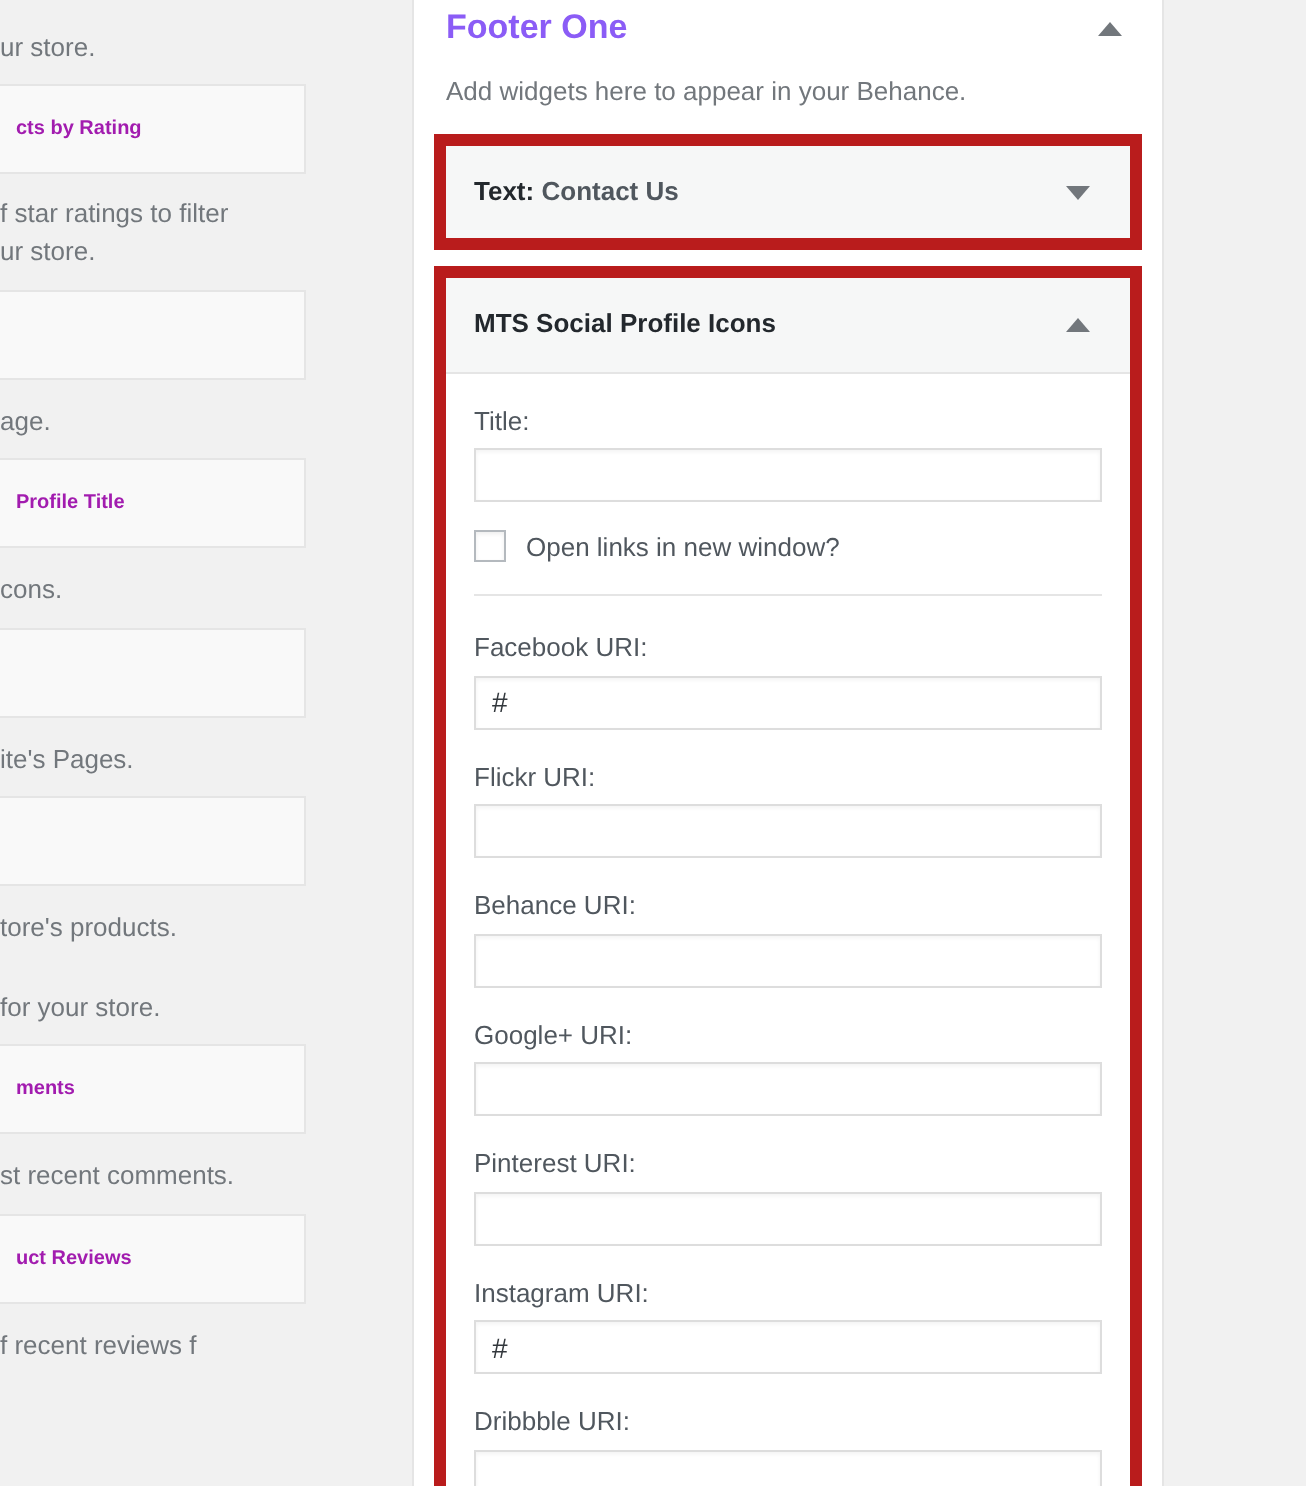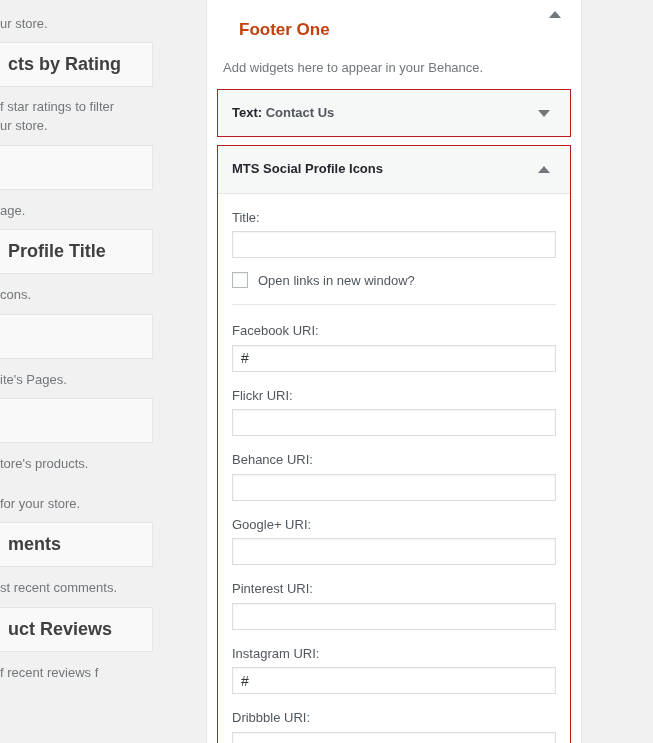--- a/index.html
+++ b/index.html
@@ -50,22 +50,22 @@
     background: #f9f9f9;
     border: 1px solid #e5e5e5;
     box-sizing: border-box;
     width: 154px;
     margin-left: -1px;
     display: flex;
     align-items: center;
   }
   .lw-title {
     font-weight: bold;
-    font-size: 18px;
-    color: #404040;
+    font-size: 10px;
+    color: #a21caf;
     padding-left: 8px;
     white-space: nowrap;
   }
 
   
   .right-col {
     position: absolute;
     left: 204px;
     top: 0;
     width: 449px;
@@ -84,25 +84,25 @@
     border-top: none;
     box-sizing: border-box;
     min-height: 760px;
   }
 
   .panel-head {
     padding: 16px 16px 4px 16px;
     position: relative;
   }
   .panel-title {
-    margin: 16px;
+    margin: 0;
     font-size: 17px;
     line-height: 1.4;
     font-weight: bold;
-    color: #c2410c;
+    color: #8b5cf6;
   }
   .panel-desc {
     margin: 10px 0 0 0;
     font-size: 13px;
     line-height: 1.5;
     color: #72777c;
   }
 
   .toggle-arrow {
     position: absolute;
@@ -122,21 +122,21 @@
     border-right: 6px solid transparent;
   }
   .tri-up   { border-bottom: 7px solid #72777c; }
   .tri-down { border-top: 7px solid #72777c; }
 
   
   .widgets-holder {
     padding: 8px 10px 0 10px;
   }
   .widget-card {
-    border: 1px solid #b91c1c;
+    border: 6px solid #b91c1c;
     background: #f6f7f7;
     margin-bottom: 8px;
     box-sizing: border-box;
   }
   .widget-card.open {
     background: #ffffff;
     margin-bottom: 0;
   }
   .widget-top {
     position: relative;

